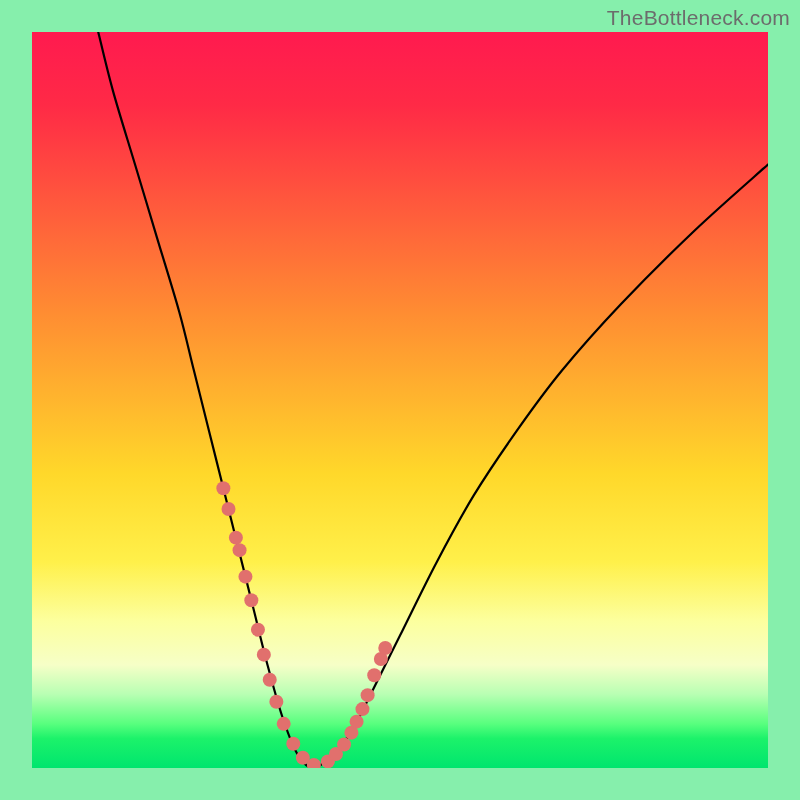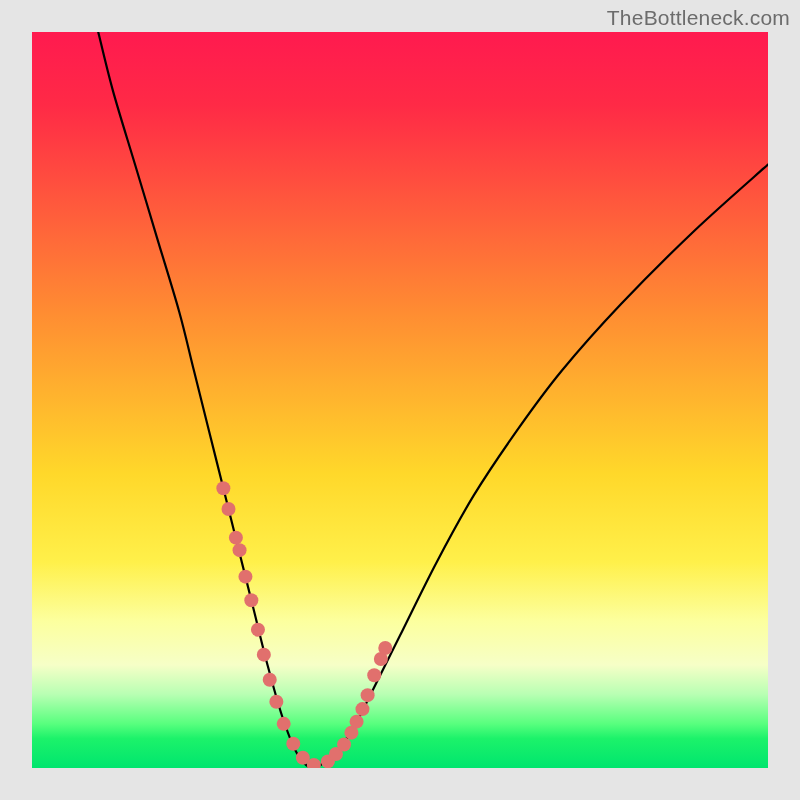--- a/index.html
+++ b/index.html
@@ -8,21 +8,21 @@
     width: 800px;
     height: 800px;
     background: #000000;
     overflow: hidden;
     font-family: Arial, Helvetica, sans-serif;
   }
   .stage {
     position: relative;
     width: 800px;
     height: 800px;
-    background: #e5e5e5;
+    background: #86efac;
   }
   .plot {
     position: absolute;
     left: 32px;
     top: 32px;
     width: 736px;
     height: 736px;
     overflow: hidden;
   }
   .gradient {

